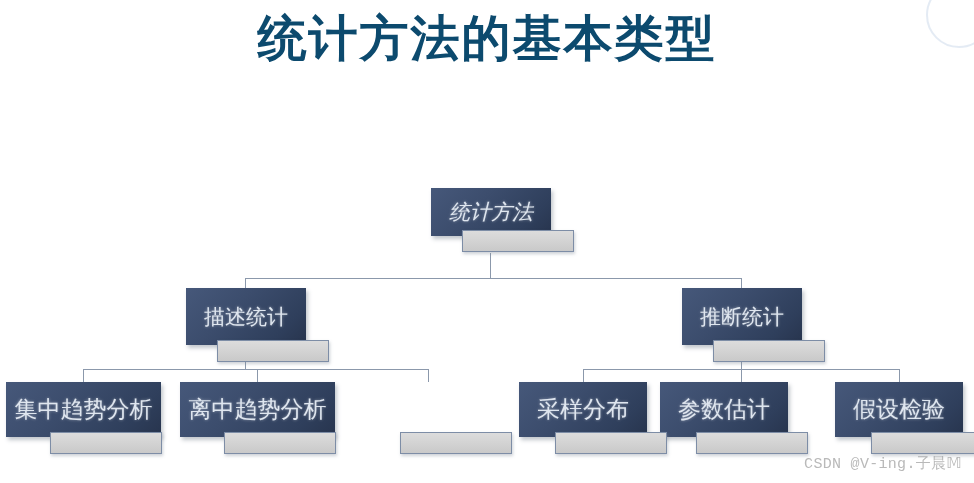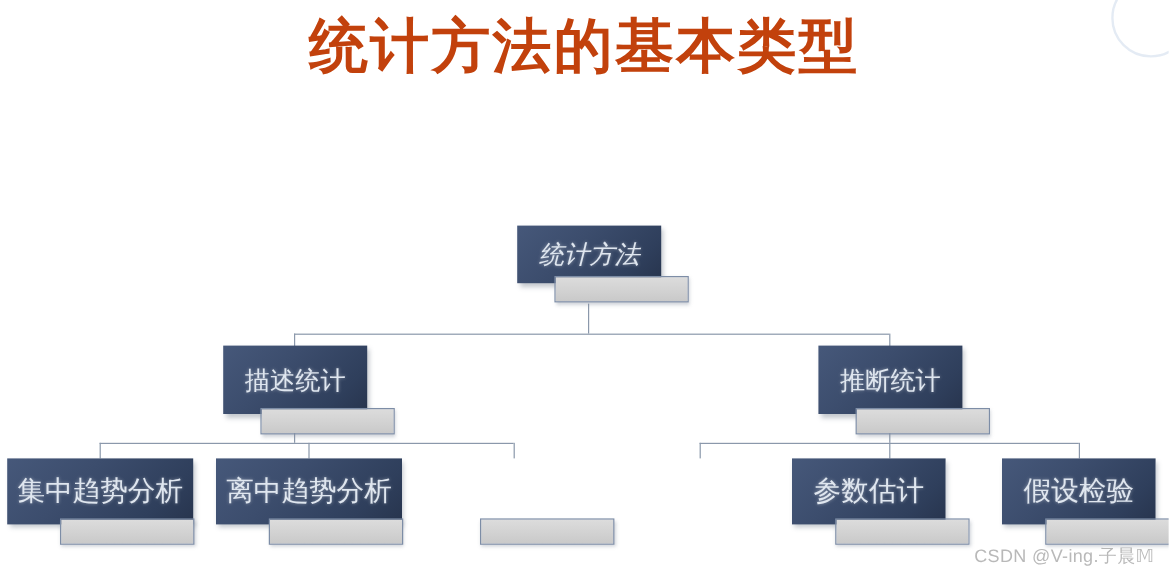--- a/index.html
+++ b/index.html
@@ -22,21 +22,21 @@
   #title {
     position: absolute;
     left: 0;
     top: 8px;
     width: 974px;
     text-align: center;
     font-family: "Liberation Serif", "DejaVu Serif", serif;
     font-size: 49px;
     font-weight: bold;
     letter-spacing: 2px;
-    color: #c2410c;
+    color: #0c4a6e;
     line-height: 1.25;
     white-space: nowrap;
   }
 
   
   #corner-arc {
     position: absolute;
     right: -18px;
     top: -18px;
     width: 62px;
@@ -97,21 +97,21 @@
   .lvl3 .subbar { width: 112px; height: 22px; left: 44px; top: 50px; }
 
   .lvl3.narrow .box { width: 128px; }
   .lvl3.narrow .subbar { left: 36px; }
 
   
   #watermark {
     position: absolute;
     right: 12px;
     bottom: 10px;
-    font-family: Liberation Sans, sans-serif;
+    font-family: Liberation Mono, monospace;
     font-size: 15px;
     color: #b9b9b9;
     white-space: nowrap;
     letter-spacing: .3px;
   }
 </style>
 </head>
 <body>
 
 <div id="slide">
@@ -161,20 +161,24 @@
 
   <div class="node lvl3" style="left:180px; top:382px; width:155px; height:76px;">
     <div class="box">离中趋势分析</div>
     <div class="subbar"></div>
   </div>
 
   <div class="node lvl3 narrow" style="left:364px; top:382px; width:128px; height:76px;">
     <div class="subbar"></div>
   </div>
 
+  <div class="node lvl3 narrow" style="left:519px; top:382px; width:128px; height:76px;">
+    <div class="box">采样分布</div>
+    <div class="subbar"></div>
+  </div>
 
   <div class="node lvl3 narrow" style="left:660px; top:382px; width:128px; height:76px;">
     <div class="box">参数估计</div>
     <div class="subbar"></div>
   </div>
 
   <div class="node lvl3 narrow" style="left:835px; top:382px; width:128px; height:76px;">
     <div class="box">假设检验</div>
     <div class="subbar"></div>
   </div>

